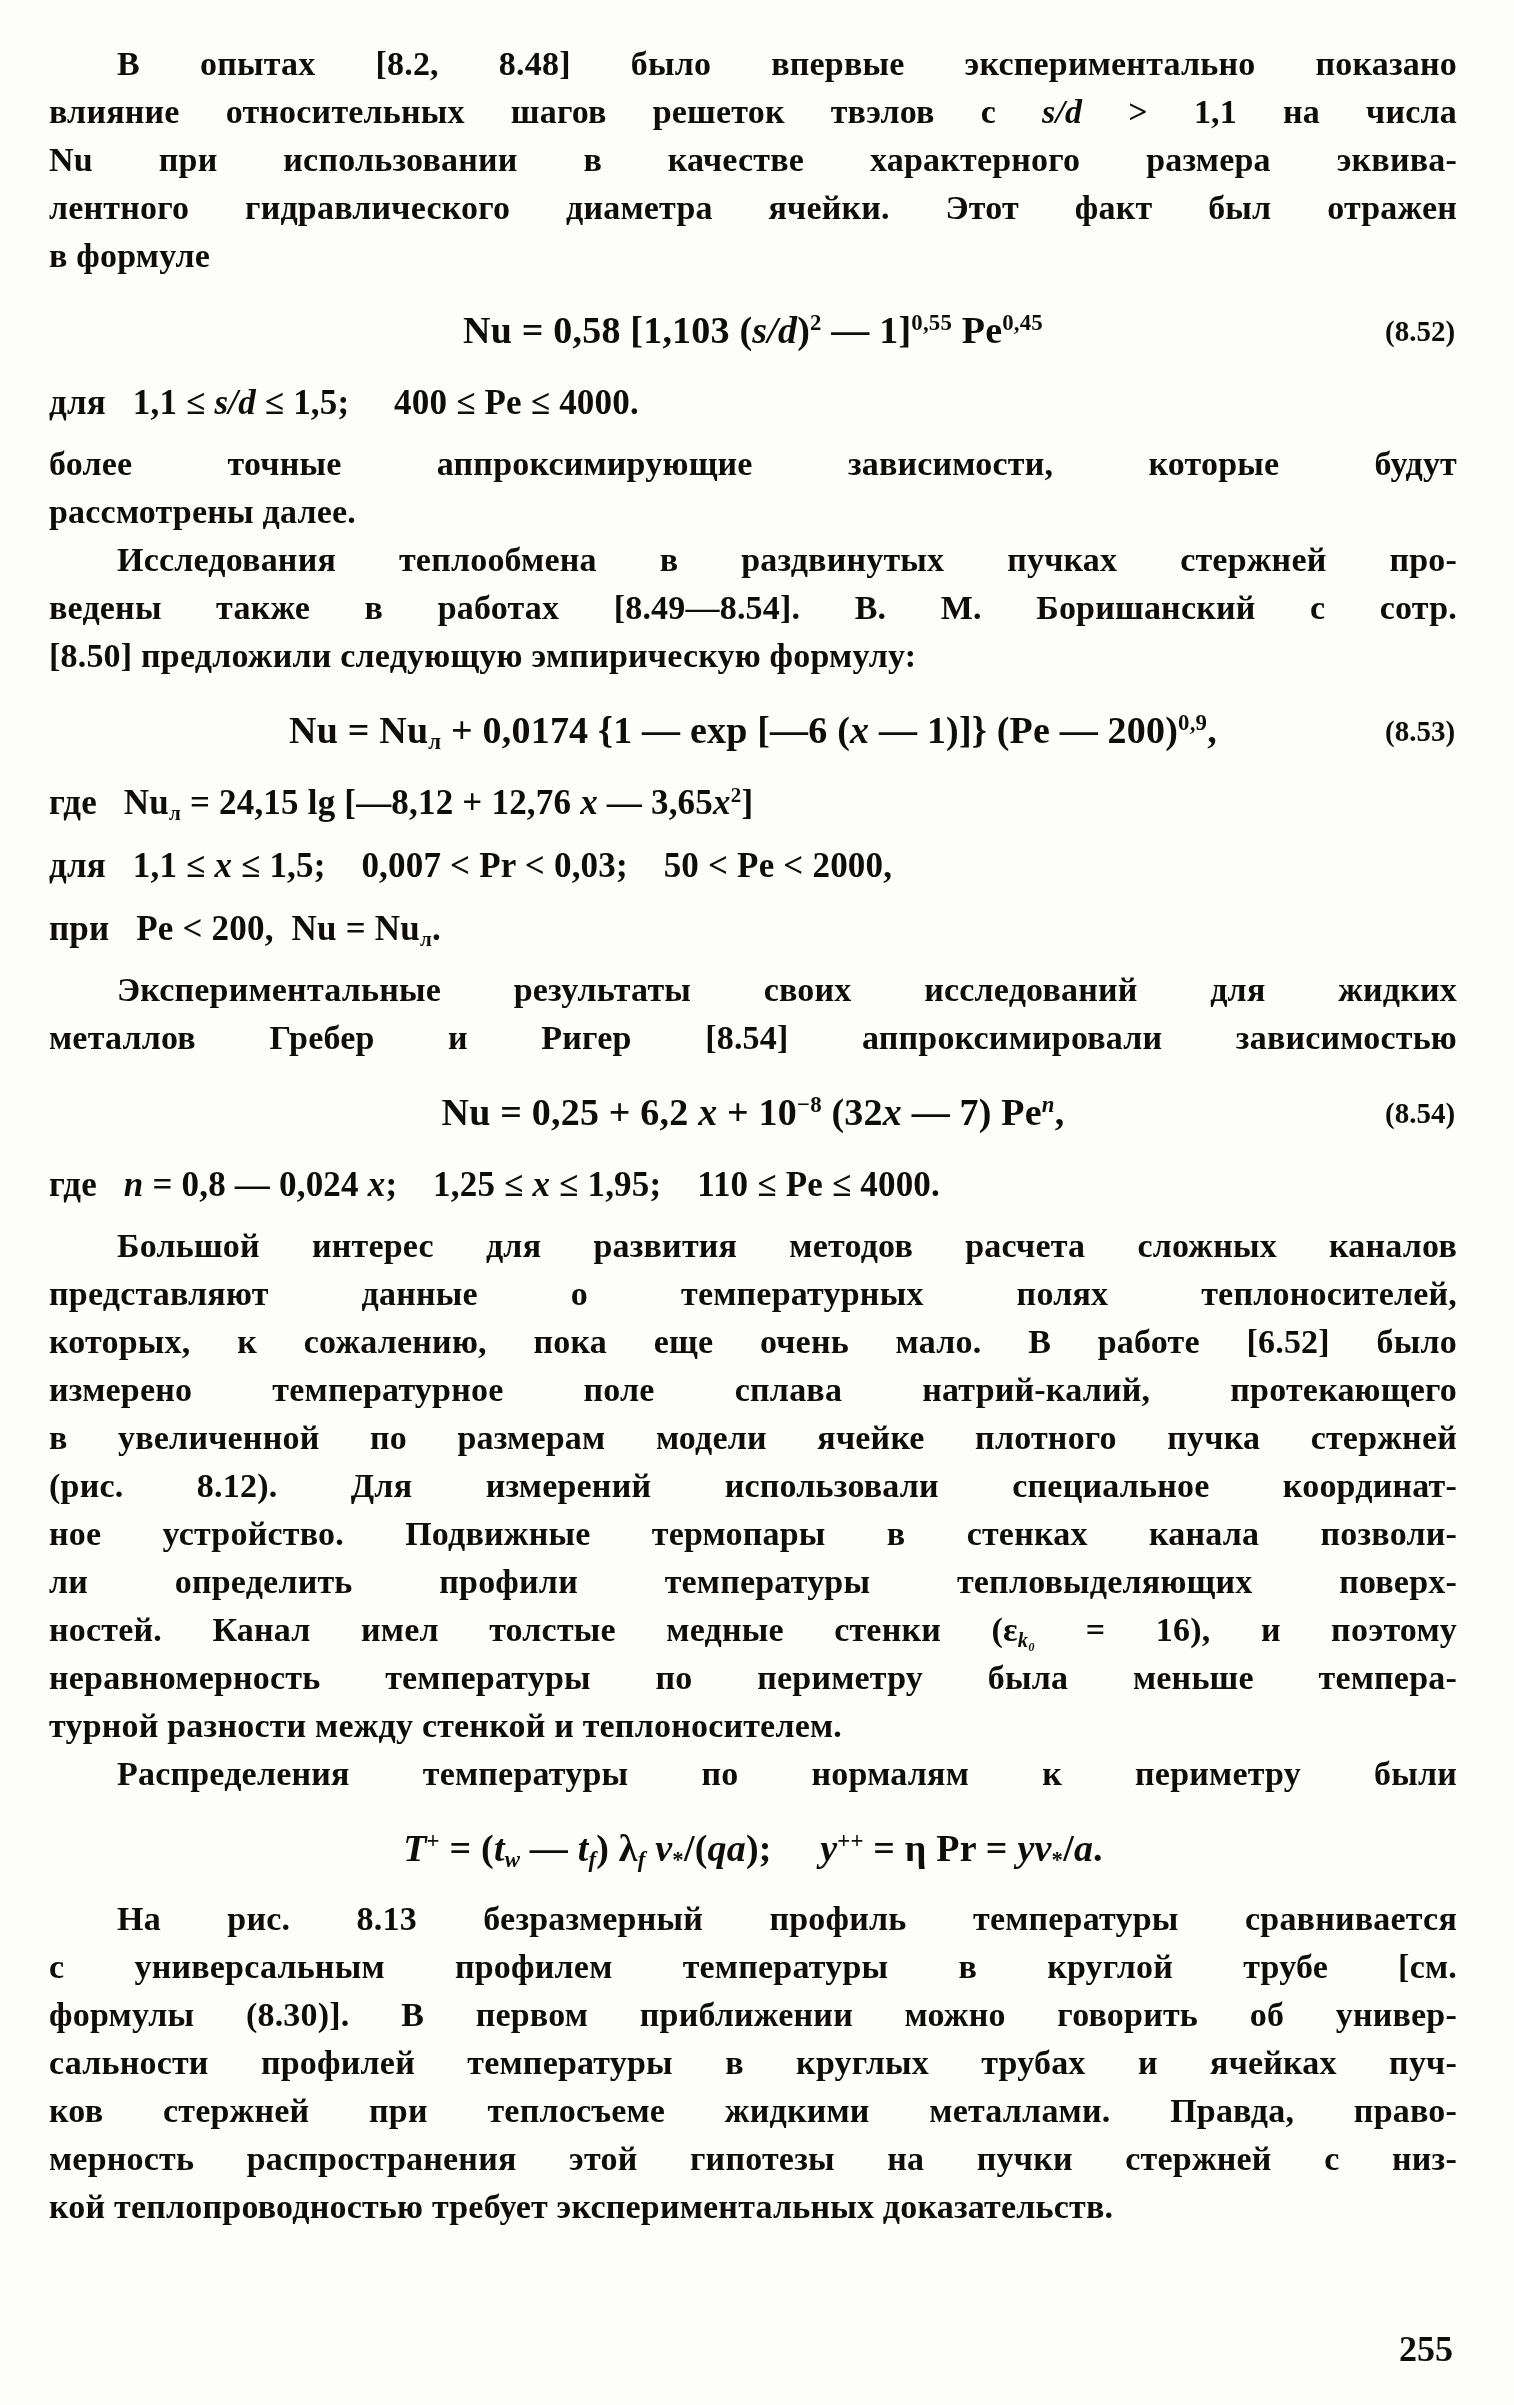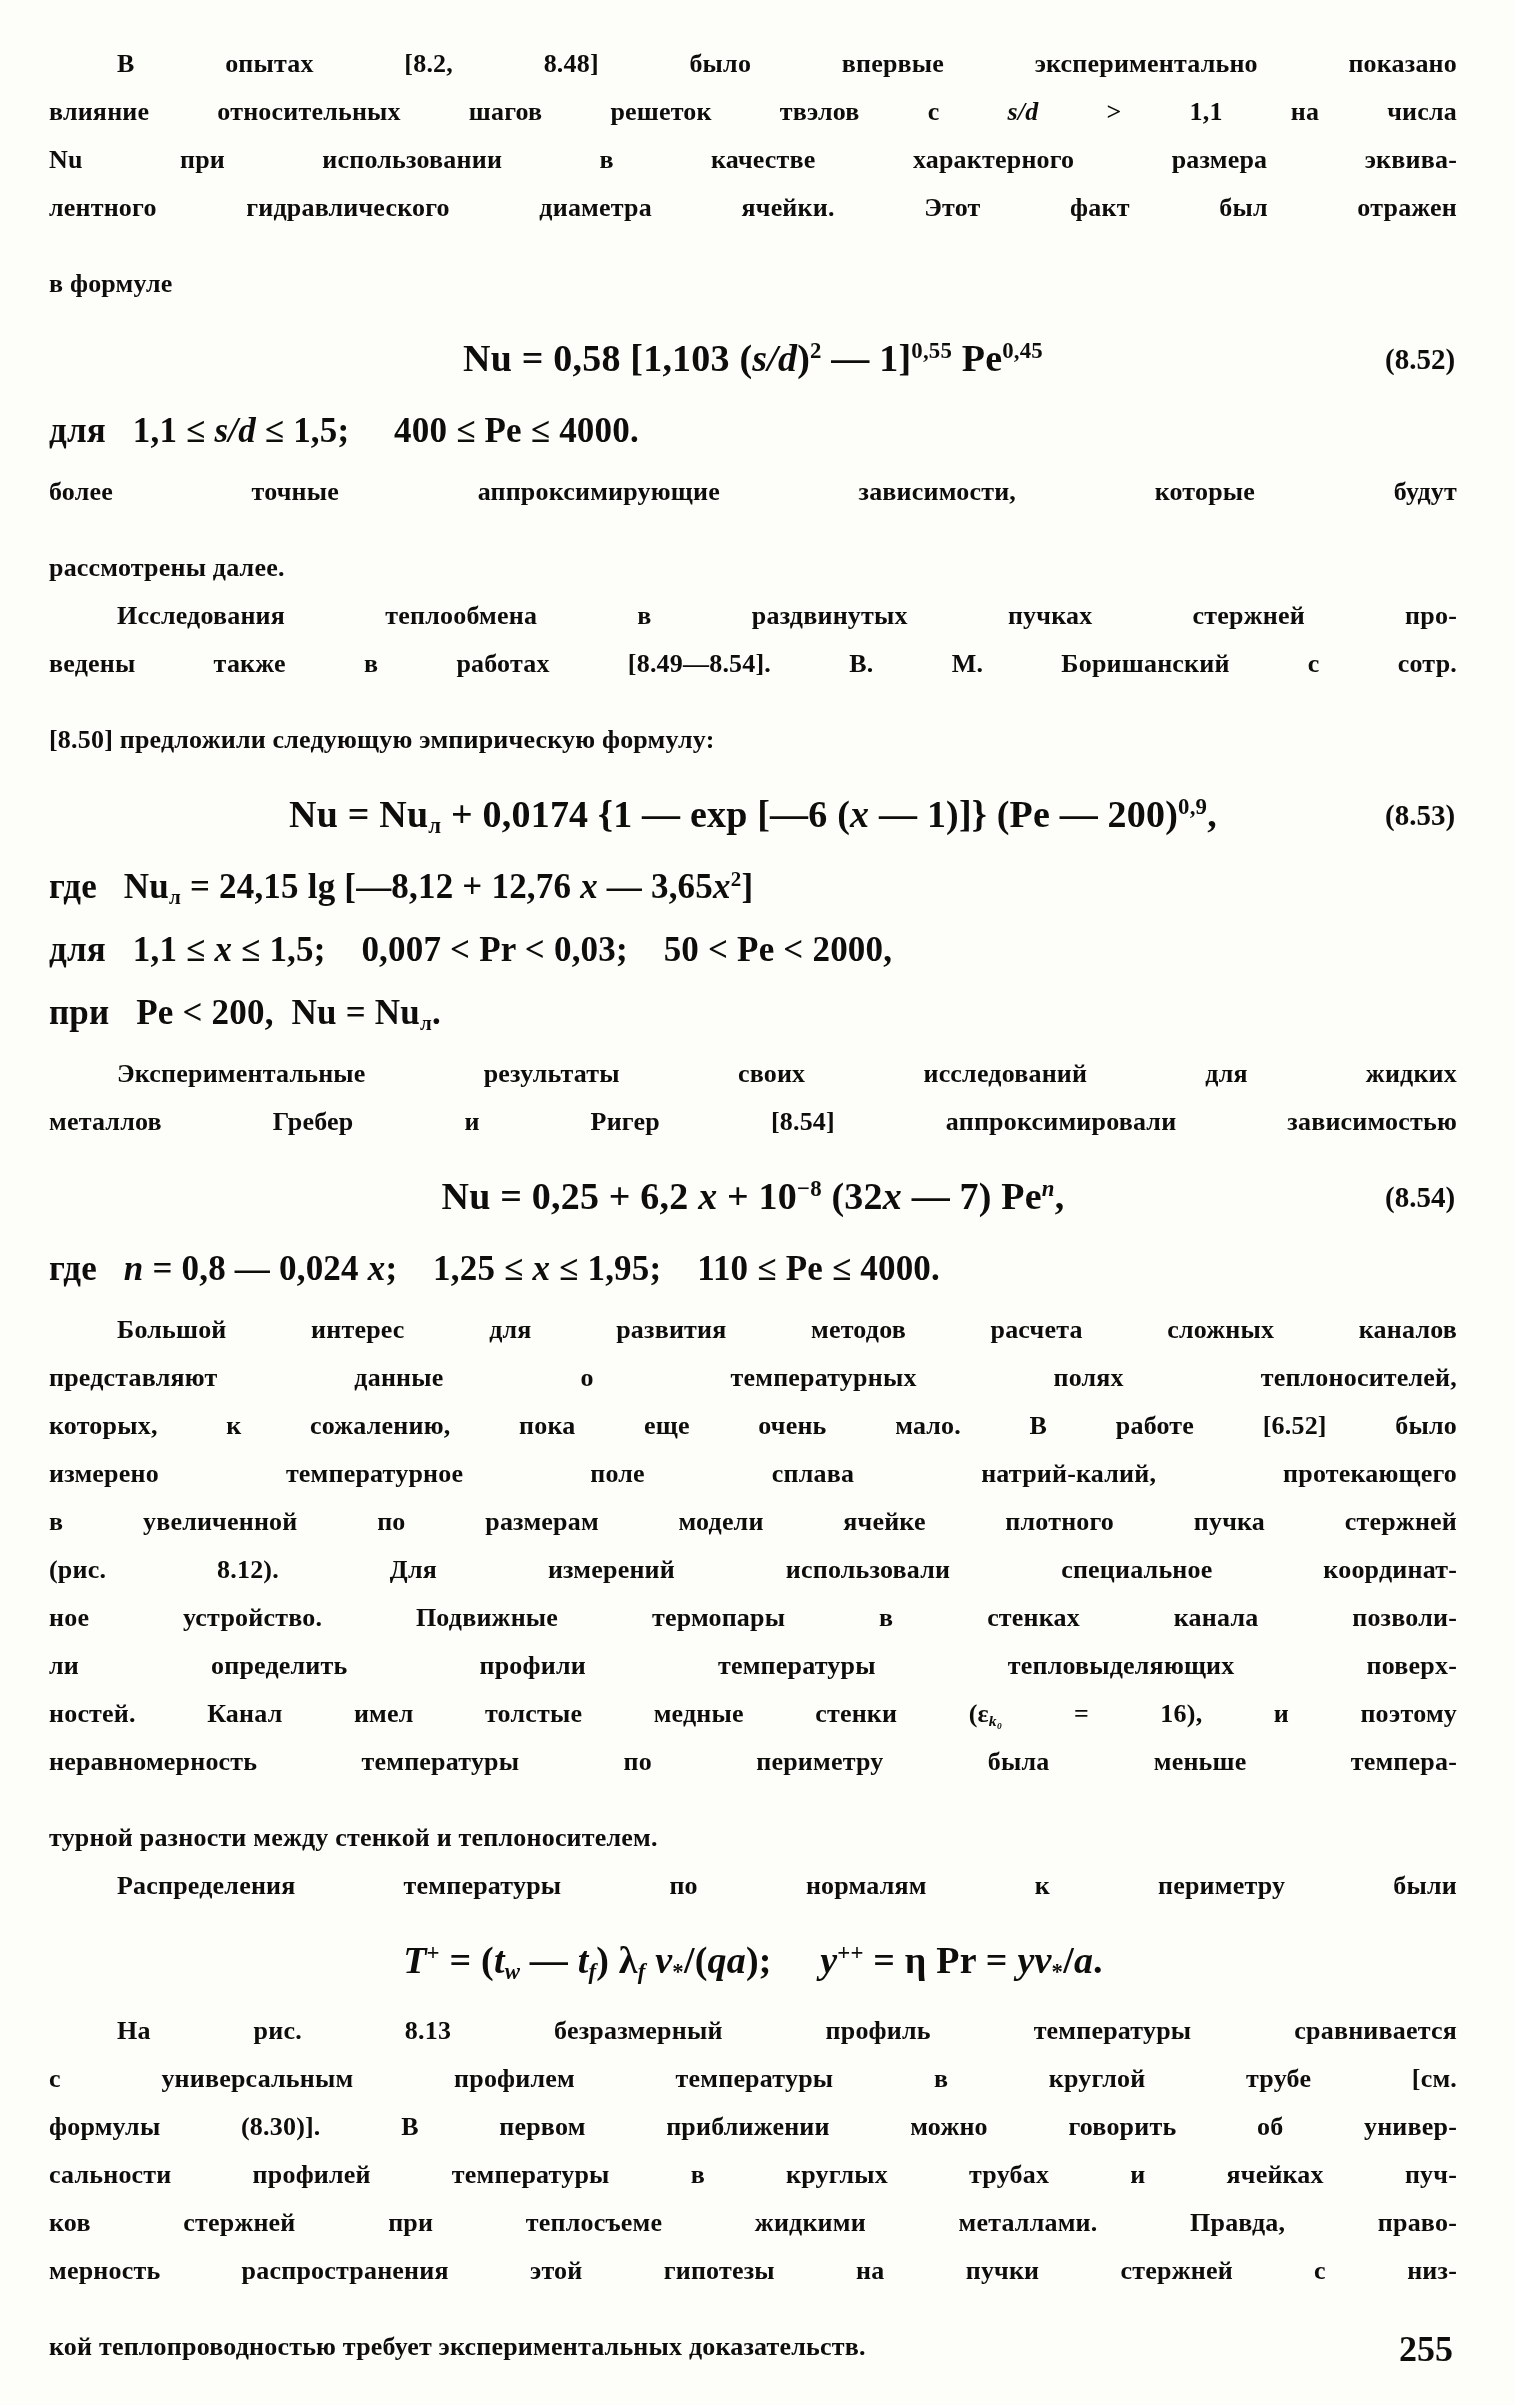--- a/index.html
+++ b/index.html
@@ -12,28 +12,28 @@
     box-sizing:border-box;
     padding:40px 57px 0 49px;
     font-family:"Liberation Serif","DejaVu Serif",serif;
     font-weight:bold;
     color:#0e0d0c;
     overflow:hidden;
   }
   .content{width:100%;}
   .paragraph{margin:0;}
   .line{
-    font-size:26px;
+    font-size:34px;
     line-height:48px;
     text-align:justify;
     text-align-last:justify;
     letter-spacing:0.2px;
   }
   .line.ind{text-indent:68px;}
-  .line.end{text-align-last:left;margin-top:28px;}
+  .line.end{text-align-last:left;}
   .cond{
     font-size:35px;
     line-height:51px;
     margin:12px 0;
     white-space:pre-wrap;
     letter-spacing:0.2px;
   }
   .eq-row{
     position:relative;
     margin:23px 0 19px 0;

